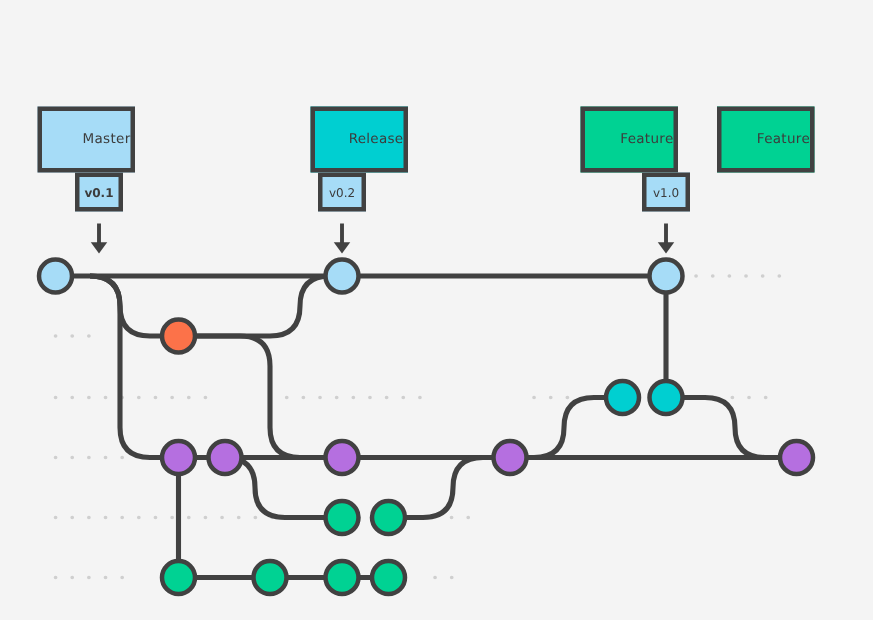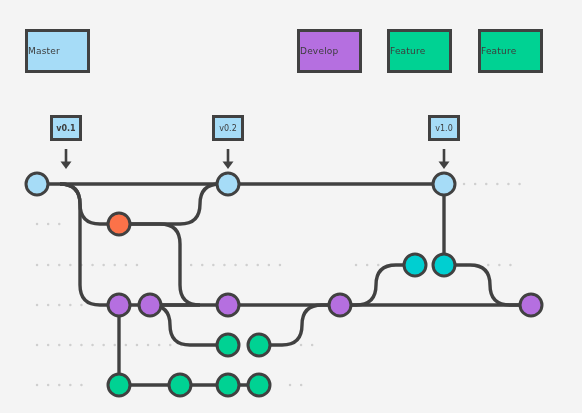--- a/index.html
+++ b/index.html
@@ -29,25 +29,26 @@
     width: 582px;
     height: 100px;
   }
   .legend-chip {
     position: absolute;
     box-sizing: border-box;
     height: 44px;
     border: 3px solid #414141;
     display: flex;
     align-items: center;
-    justify-content: flex-start;
+    justify-content: flex-end;
     font-size: 9px;
     letter-spacing: 0.2px;
     color: #3c3c3c;
     white-space: nowrap;
+    margin-top: 42px;
   }
   
   .version-tag {
     position: absolute;
     box-sizing: border-box;
     width: 32px;
     height: 26px;
     border: 3px solid #414141;
     background: #a6dcf7;
     display: flex;
@@ -70,22 +71,22 @@
 </style>
 </head>
 <body>
 
 <div id="diagram-root">
 
   <div id="legend">
     <div class="legend-chip" style="left:25px; top:29px; width:65px; background:#a6dcf7;">
       <span>Master</span>
     </div>
-    <div class="legend-chip" style="left:297px; top:29px; width:65px; background:#b56fe0;">
-      <span>Develop</span>
+    <div class="legend-chip" style="left:207px; top:29px; width:65px; background:#00cfd1;">
+      <span>Release</span>
     </div>
     <div class="legend-chip" style="left:387px; top:29px; width:65px; background:#00d293;">
       <span>Feature</span>
     </div>
     <div class="legend-chip" style="left:478px; top:29px; width:65px; background:#00d293;">
       <span>Feature</span>
     </div>
   </div>
 
   <div class="version-tag" style="left:50px; top:115px;font-weight:bold;">

